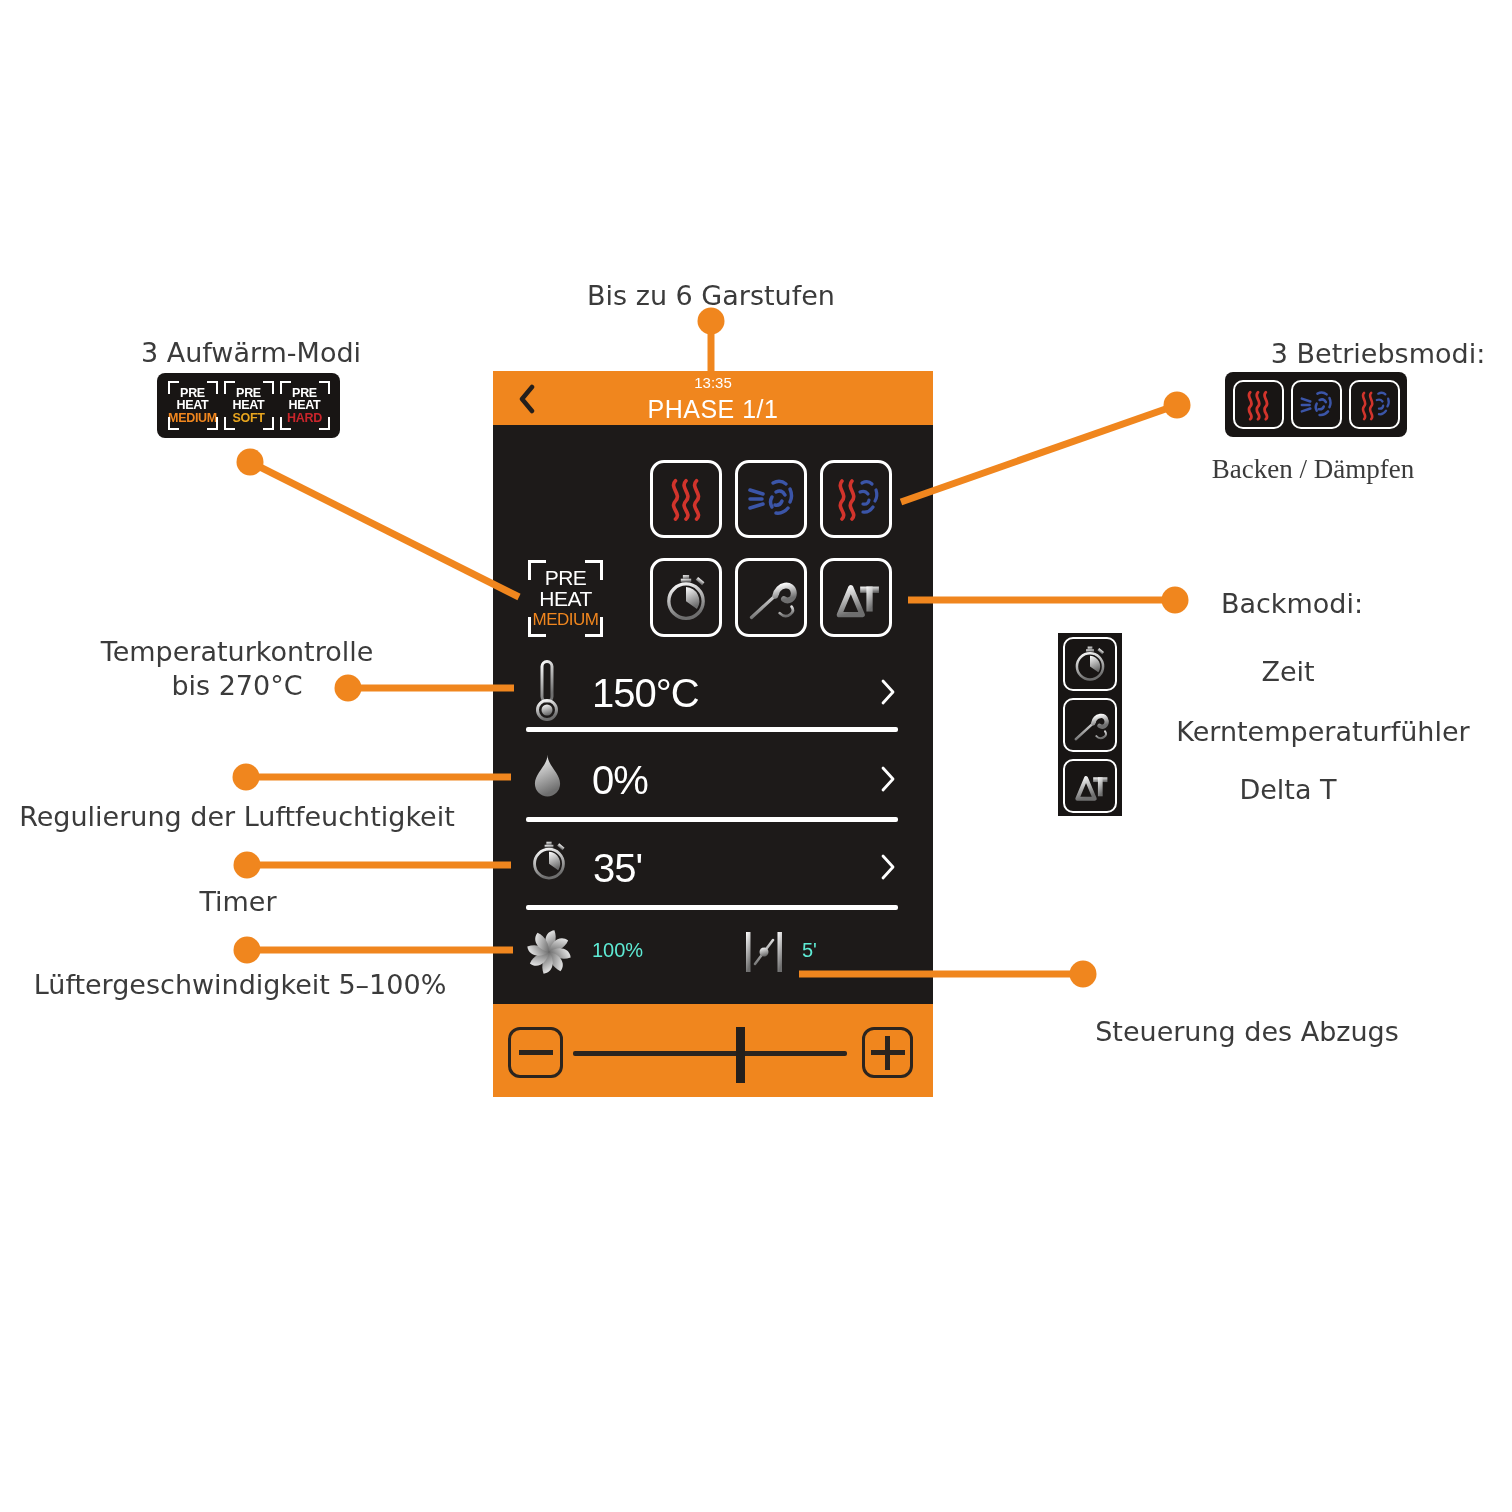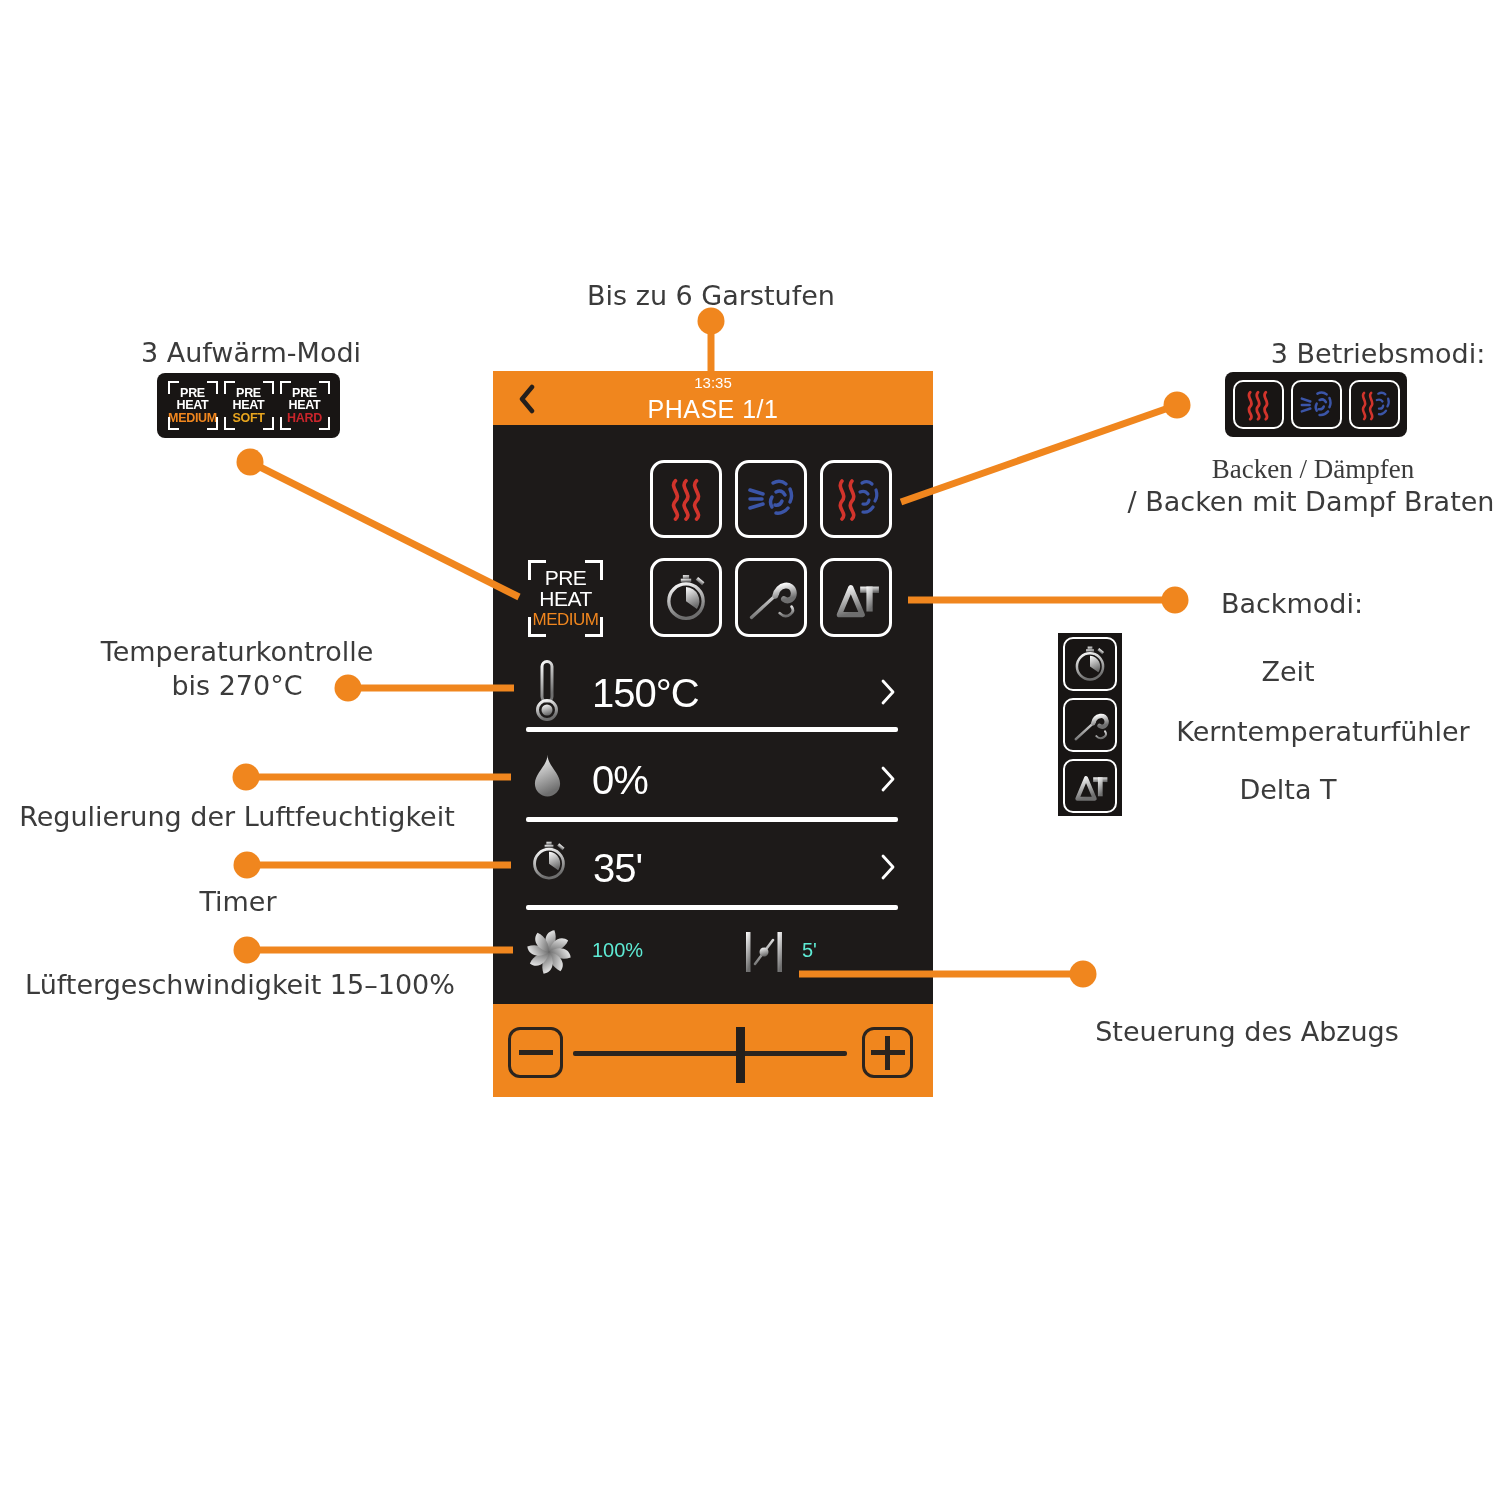--- a/index.html
+++ b/index.html
@@ -164,21 +164,20 @@
           <path d="M30,8 Q36,5 40,9"></path>
             <path d="M44,15 Q46,21 43,26"></path>
           <path d="M41,32 Q37,38 31,37"></path>
             <path d="M28,17 Q33,15 36,19"></path>
           <path d="M37,25 Q36,30 31,29"></path>
         </g>
       </svg>
     </div>
   </div>
   <div class="ann" style="left:1313px;top:452px;font-family:Liberation Serif, serif;">Backen / Dämpfen</div>
-  <div class="ann" style="left:1311px;top:485px;">/ Backen mit Dampf Braten</div>
 
   <div class="ann" style="left:1292px;top:587px;">Backmodi:</div>
   <div class="bm-strip">
     <div class="bm-btn">
       <svg width="38" height="38" viewBox="0 0 48 48">
         <rect x="21" y="2" width="6" height="3.5" fill="url(#gm)"></rect>
         <rect x="19" y="5.5" width="10" height="3" fill="url(#gm)"></rect>
         <rect x="33.5" y="6" width="8" height="3.5" fill="url(#gm)" transform="rotate(40 37.5 7.8)"></rect>
         <circle cx="24" cy="27" r="16.5" fill="none" stroke="url(#gm)" stroke-width="3.2"></circle>
         <path d="M24,27 L24,13.5 A13.5,13.5 0 0 1 34.5,34.5 Z" fill="url(#gm)"></path>
@@ -202,21 +201,21 @@
   <div class="ann" style="left:1288px;top:655px;">Zeit</div>
   <div class="ann" style="left:1323px;top:715px;">Kerntemperaturfühler</div>
   <div class="ann" style="left:1288px;top:773px;">Delta T</div>
 
   <div class="ann" style="left:237px;top:635px;">
     <div>Temperaturkontrolle</div>
     <div>bis 270°C</div>
   </div>
   <div class="ann" style="left:237px;top:800px;">Regulierung der Luftfeuchtigkeit</div>
   <div class="ann" style="left:238px;top:885px;">Timer</div>
-  <div class="ann" style="left:240px;top:968px;">Lüftergeschwindigkeit 15–100%</div>
+  <div class="ann" style="left:240px;top:968px;">Lüftergeschwindigkeit 5–100%</div>
   <div class="ann" style="left:1247px;top:1015px;">Steuerung des Abzugs</div>
 
   <div class="display">
 
     <div class="d-header">
       <svg class="d-back" viewBox="0 0 16 30">
         <polyline points="13,3 3,15 13,27" fill="none" stroke="#241f1c" stroke-width="4.5" stroke-linecap="round" stroke-linejoin="round"></polyline>
       </svg>
       <div class="d-time">13:35</div>
       <div class="d-phase">PHASE 1/1</div>

